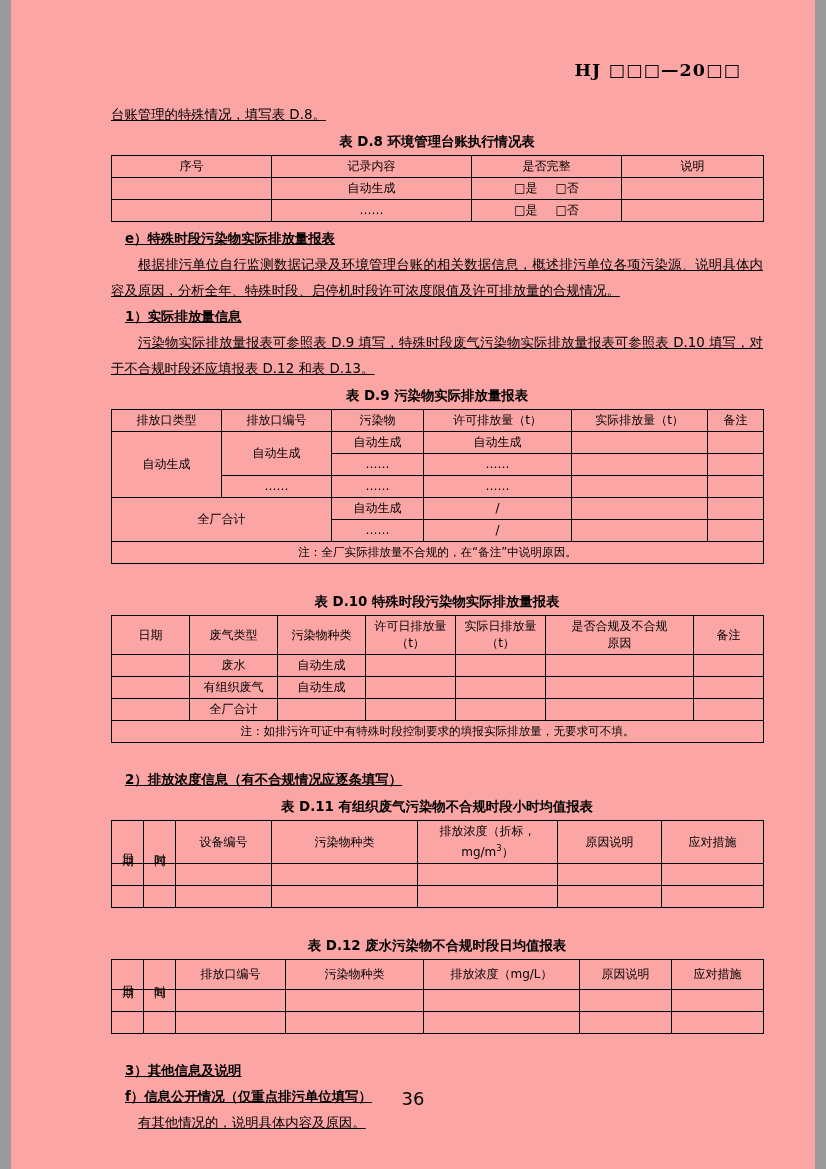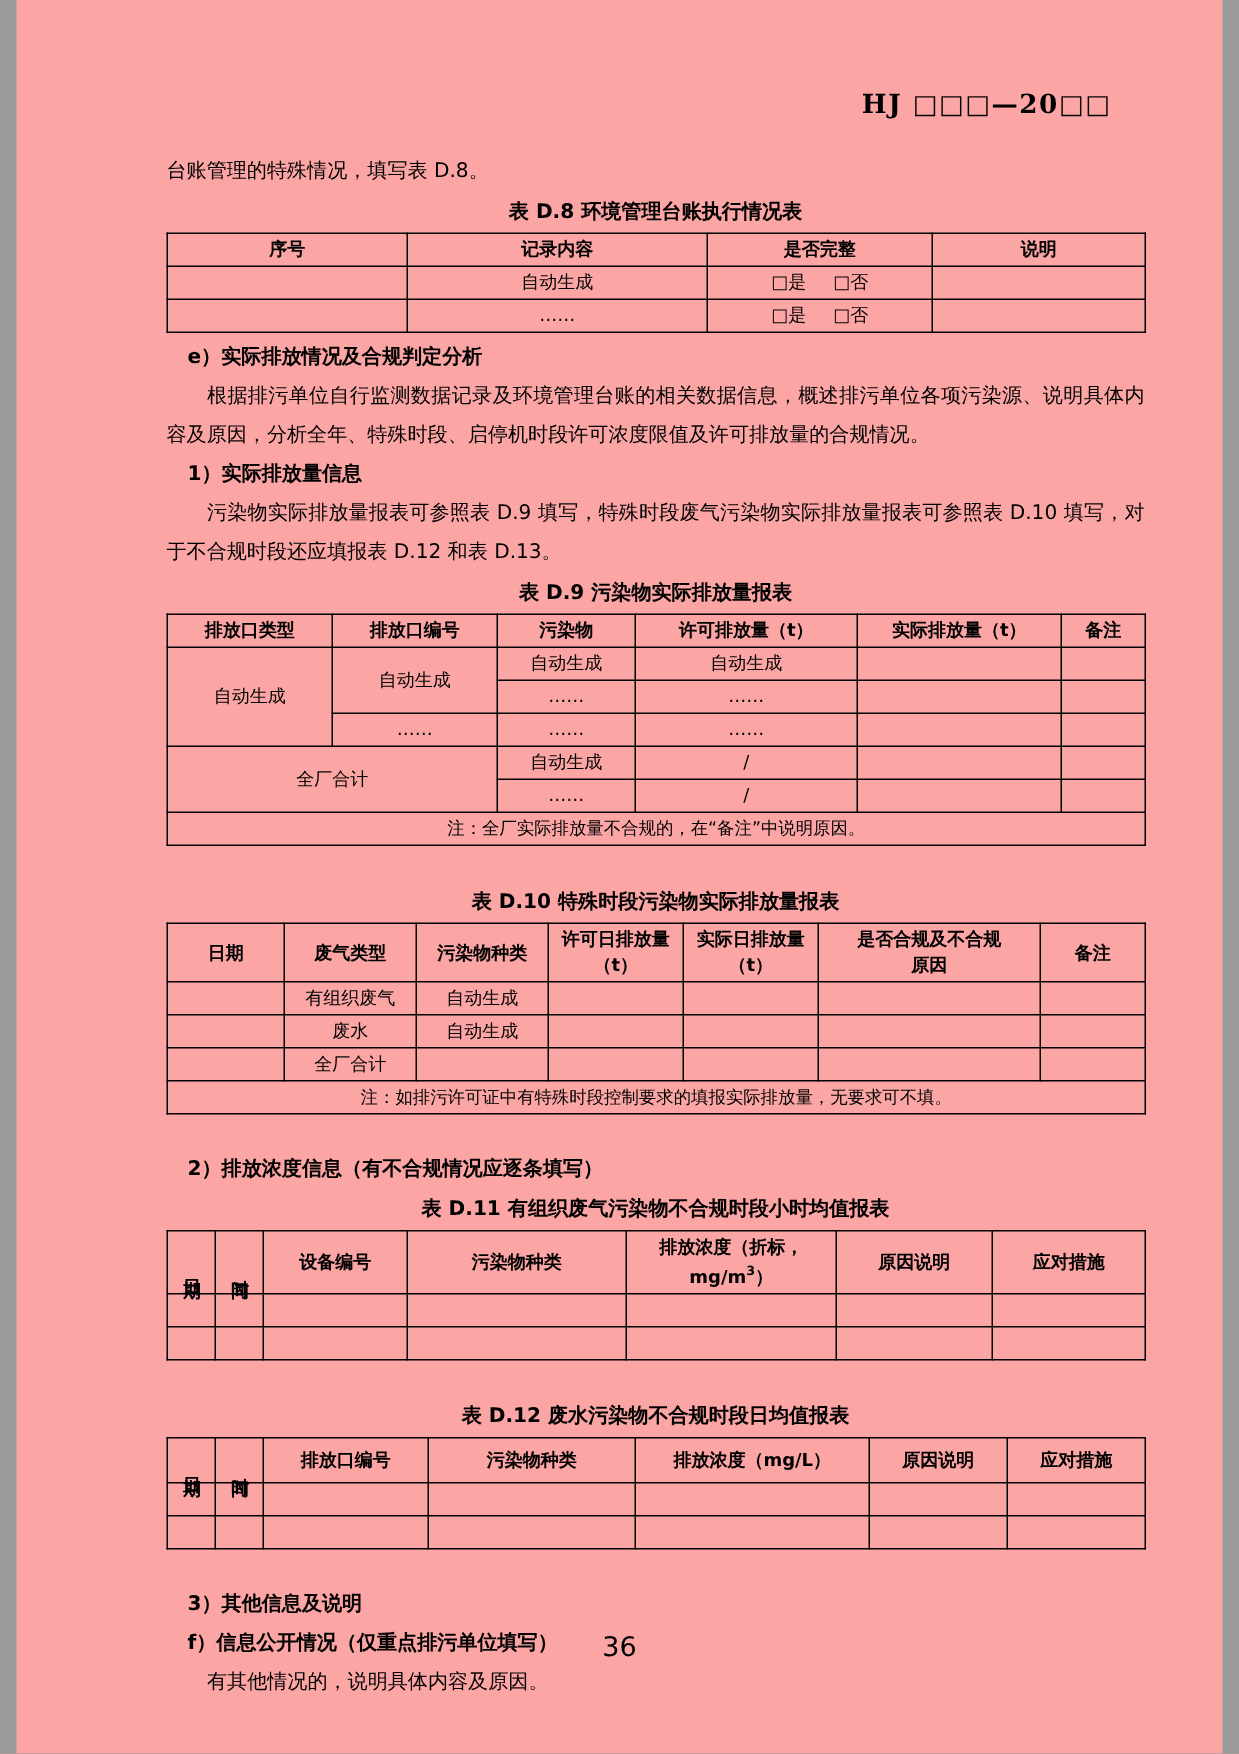--- a/index.html
+++ b/index.html
@@ -37,20 +37,21 @@
     white-space: nowrap;
   }
 
   
   .para {
     font-family: "DejaVu Sans", "Liberation Sans", sans-serif;
     font-size: 13.4px;
     line-height: 26px;
     text-align: justify;
     margin: 0;
+    text-decoration: underline;
   }
   .para.indent2 { text-indent: 27px; }
   .para.indent1 { text-indent: 14px; }
   .para.bold { font-weight: bold; }
 
   
   .tbl-caption {
     text-align: center;
     font-size: 13.4px;
     font-weight: bold;
@@ -70,21 +71,21 @@
   table.doc td, table.doc th {
     border: 1px solid #000000;
     text-align: center;
     vertical-align: middle;
     padding: 2px 3px;
     font-weight: normal;
     line-height: 17px;
     box-sizing: border-box;
   }
   table.doc th {
-    font-weight: bold;
+    font-weight: normal;
   }
   td.note, th.note {
     text-align: left;
     padding-left: 6px;
     font-size: 11.6px;
   }
   .vert-head {
     writing-mode: vertical-rl;
     text-orientation: upright;
     display: inline-block;
@@ -143,21 +144,21 @@
         </tr>
         <tr>
           <td></td>
           <td>……</td>
           <td><span class="ck">□是</span><span class="ckgap"></span><span class="ck">□否</span></td>
           <td></td>
         </tr>
       </tbody>
     </table>
 
-    <p class="para indent1 bold" style="margin-top:4px;">e）实际排放情况及合规判定分析</p>
+    <p class="para indent1 bold" style="margin-top:4px;">e）特殊时段污染物实际排放量报表</p>
     <p class="para indent2">根据排污单位自行监测数据记录及环境管理台账的相关数据信息，概述排污单位各项污染源、说明具体内容及原因，分析全年、特殊时段、启停机时段许可浓度限值及许可排放量的合规情况。</p>
     <p class="para indent1 bold">1）实际排放量信息</p>
     <p class="para indent2">污染物实际排放量报表可参照表 D.9 填写，特殊时段废气污染物实际排放量报表可参照表 D.10 填写，对于不合规时段还应填报表 D.12 和表 D.13。</p>
 
     <div class="tbl-caption">表 D.9 污染物实际排放量报表</div>
     <table class="doc">
       <colgroup>
         <col style="width:110px">
           <col style="width:110px">
           <col style="width:92px">
@@ -245,30 +246,30 @@
           <th>
             <div>是否合规及不合规</div>
             <div>原因</div>
           </th>
           <th>备注</th>
         </tr>
       </thead>
       <tbody>
         <tr>
           <td></td>
+          <td>废水</td>
+          <td>自动生成</td>
+          <td></td>
+          <td></td>
+          <td></td>
+          <td></td>
+        </tr>
+        <tr>
+          <td></td>
           <td>有组织废气</td>
-          <td>自动生成</td>
-          <td></td>
-          <td></td>
-          <td></td>
-          <td></td>
-        </tr>
-        <tr>
-          <td></td>
-          <td>废水</td>
           <td>自动生成</td>
           <td></td>
           <td></td>
           <td></td>
           <td></td>
         </tr>
         <tr>
           <td></td>
           <td>全厂合计</td>
           <td></td>

